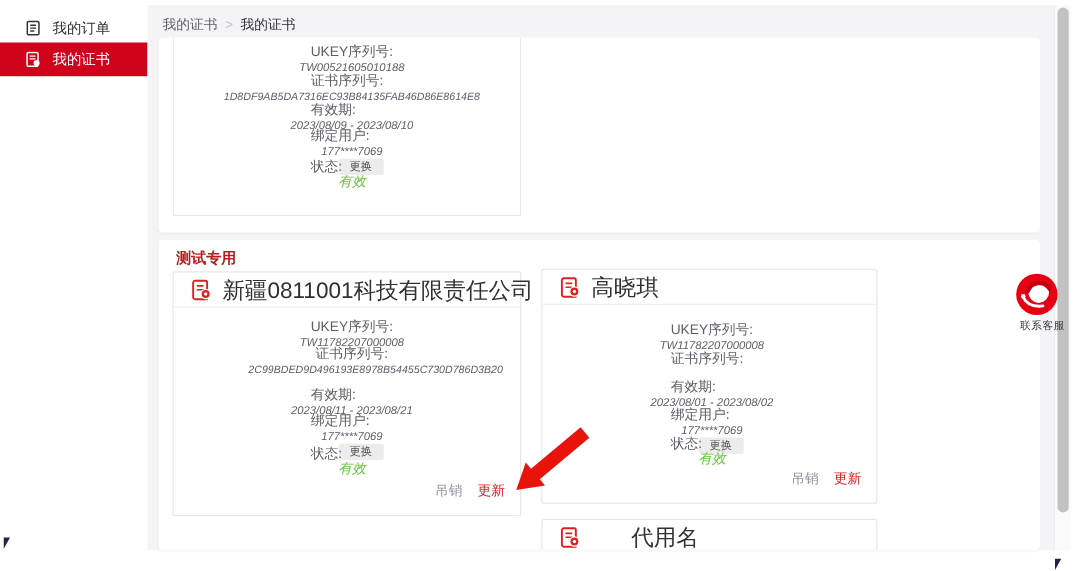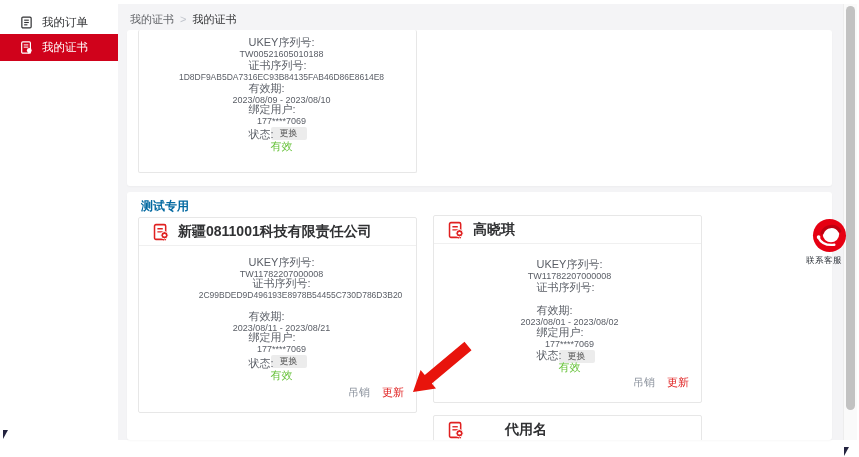--- a/index.html
+++ b/index.html
@@ -19,57 +19,57 @@
   .breadcrumb { position:absolute; left:12px; top:8px; font-size:11px; }
   .bc-a { color:#606266; cursor:pointer; }
   .bc-sep { color:#c0c4cc; margin:0 6px; }
   .bc-b { color:#303133; }
 
   .panel { position:absolute; left:9px; width:705px; background:#ffffff; border-radius:3px;
            box-shadow:0 1px 2px rgba(0,0,0,0.03); }
   .panel1 { top:26px; height:156px; }
   .panel2 { top:188px; height:248px; overflow:hidden; }
 
-  .section-title { position:absolute; left:14px; top:6px; font-size:12px; font-weight:bold; color:#0369a1; }
+  .section-title { position:absolute; left:14px; top:6px; font-size:12px; font-weight:bold; color:#b91c1c; }
 
   .cert-card { position:absolute; background:#ffffff; border:1px solid #e7e7e7; border-radius:2px; }
   .card1 { left:11px; top:0; width:279px; height:143px; border-top:none; }
   .card2 { left:11px; top:25px; width:279px; height:196px; }
   .card3 { left:306px; top:23px; width:269px; height:188px; }
   .card4 { left:306px; top:223px; width:269px; height:60px; }
 
   .card-head { position:absolute; left:0; right:0; top:0; height:28px; display:flex; align-items:center;
                padding:0 13px; border-bottom:1px solid #f0f0f0; }
   .card-head .cicon { width:18px; height:18px; margin-right:8px; flex:none; }
-  .ctitle { font-size:14px; font-weight:bold; color:#303133; white-space:nowrap; }
+  .ctitle { font-size:18px; font-weight:normal; color:#303133; white-space:nowrap; }
 
   .row { position:absolute; left:16px; right:8px; display:flex; align-items:center;
          font-size:11px; color:#5a5e66; line-height:12px; white-space:nowrap;flex-direction:column; }
   .row .lbl { width:66px; flex:none; }
-  .val { color:#5a5e66; }
+  .val { color:#5a5e66;font-style:italic; }
   .val.num { font-size:9px; }
   .val.serial { font-size:8.5px; letter-spacing:0; }
   .val.green { color:#67c23a; }
   .chg { margin-left:14px; border:none; background:#ececec; color:#555; font-size:9px;
          line-height:13px; padding:0 9px; border-radius:2px; cursor:pointer;
          font-family:"Liberation Sans","DejaVu Sans",sans-serif; }
 
   .actions { position:absolute; right:12px; bottom:12px; font-size:11px; white-space:nowrap; }
   .act { cursor:pointer; }
   .act.revoke { color:#8a919c; margin-right:12px; }
   .act.renew { color:#e02020; }
 
   
   .scrollbar { position:absolute; left:843px; top:4px; width:14px; height:436px; background:#fafafa;
                border-left:1px solid #ededed; }
   .scrollbar .thumb { position:absolute; left:2px; top:2px; width:9px; height:404px;
                       background:#c2c2c2; border-radius:5px; cursor:pointer; }
 
   
-  .support { position:absolute; left:806px; top:218px; width:46px; text-align:left; cursor:pointer; z-index:30; }
+  .support { position:absolute; left:806px; top:218px; width:46px; text-align:right; cursor:pointer; z-index:30; }
   .support svg { width:35px; height:35px; display:block; margin:0 auto; }
   .support-label { margin-top:2px; font-size:8.5px; color:#33383f; letter-spacing:0.5px; }
 
   
   .arrow-svg { position:absolute; left:400px; top:330px; width:85px; height:75px; z-index:40; pointer-events:none; }
 
   
   .artifact { position:absolute; width:0; height:0; border-style:solid; }
   .art-left  { left:3px;  top:430px; border-width:9px 5px 0 0; border-color:#23233f transparent transparent transparent; }
   .art-right { left:844px; top:447px; border-width:9px 5px 0 0; border-color:#23233f transparent transparent transparent; }

